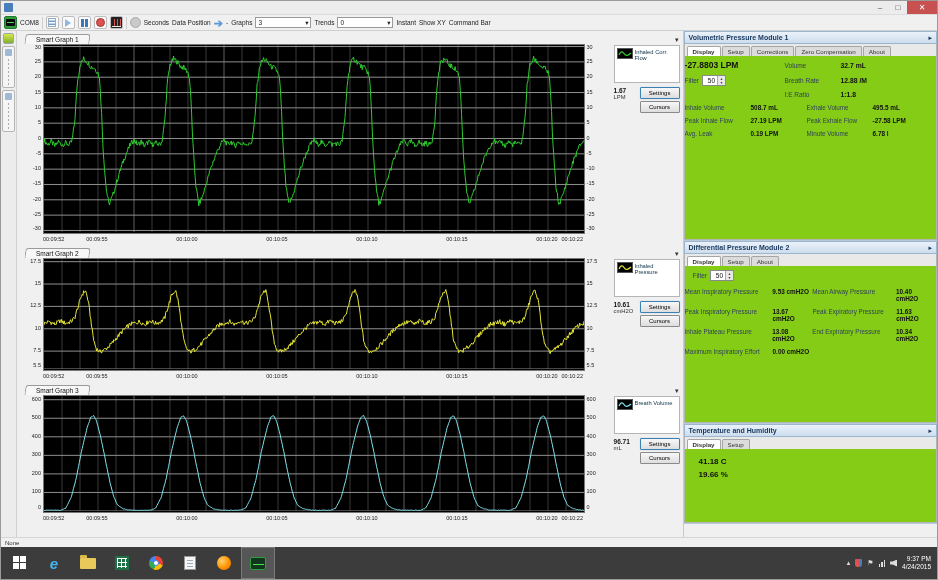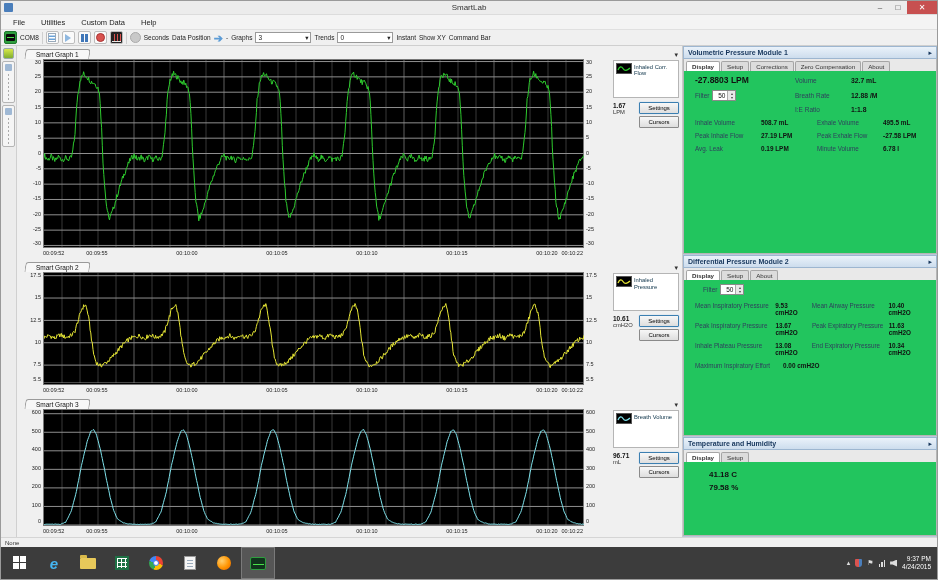--- a/index.html
+++ b/index.html
@@ -74,21 +74,21 @@
   .sbtns button.hl{border-color:#3c7fb1;box-shadow:0 0 1px #7ab8e8}
 
   
   .rp{display:flex;flex-direction:column;border-bottom:1px solid #b9c8da;min-height:0}
   .rp-head{height:13px;background:linear-gradient(#eaf2fa,#cddded);border:1px solid #9db6d0;display:flex;align-items:center;padding:0 4px}
   .rp-title{font-size:7px;font-weight:bold;color:#16365c}
   .rp-arrow{margin-left:auto;font-size:7px;color:#16365c}
   .rp-tabs{height:12px;display:flex;align-items:flex-end;background:#e9e9e9;border-left:1px solid #b5b5b5;border-right:1px solid #b5b5b5;padding-left:2px;gap:1px}
   .rtab{font-size:6.2px;padding:1px 5px;border:1px solid #a5a5a5;border-bottom:none;border-radius:2px 2px 0 0;background:#dcdcdc;color:#333}
   .rtab.active{background:#fff;font-weight:bold}
-  .rp-body{flex:1;background:#22c55e;border:1px solid #b5b5b5;border-top:none;padding:4px 11px;overflow:hidden}
+  .rp-body{flex:1;background:#84cc16;border:1px solid #b5b5b5;border-top:none;padding:4px 0;overflow:hidden}
   .bigval{font-size:8.5px;font-weight:bold}
   .p1grid{display:grid;grid-template-columns:100px 56px 1fr;row-gap:5px;align-items:center;margin-bottom:6px}
   .flabel{font-size:6.5px;color:#2f3f5c}
   .fval{font-size:6.8px;font-weight:bold}
   .filterwrap{display:flex;align-items:center;gap:3px}
   .spin{display:inline-flex;border:1px solid #8a8a8a;background:#fff;height:11px}
   .spinval{width:14px;font-size:6.5px;text-align:right;padding:1px 2px 0 0}
   .spinbtns{width:8px;border-left:1px solid #aaa;display:flex;flex-direction:column;align-items:center;justify-content:center;font-size:3.5px;color:#444;background:#e8e8e8}
   .stats .srow{display:flex;margin-bottom:6px}
   .stats .slabel{font-size:6.3px;color:#2f3f5c}
@@ -124,34 +124,27 @@
   .volico{width:7px;height:7px;background:#ddd;clip-path:polygon(0 30%,35% 30%,100% 0,100% 100%,35% 70%,0 70%)}
   .clock{text-align:right;font-size:6.5px;line-height:1.25;color:#fff}
 </style>
 </head>
 <body>
 
 <div id="app">
 
   <div class="titlebar">
     <div class="appicon"></div>
-    <div class="title">SmartLab</div>
     <div class="winbtns">
       <div class="winbtn">–</div>
       <div class="winbtn">□</div>
       <div class="winbtn close">✕</div>
     </div>
   </div>
 
-  <div class="menubar">
-      <span class="menu-item">File</span>
-      <span class="menu-item">Utilities</span>
-      <span class="menu-item">Custom Data</span>
-      <span class="menu-item">Help</span>
-    </div>
 
   <div class="toolbar">
     <div class="tbicon screen">
         <div class="scr"></div>
       </div>
     <span>COM8</span>
     <span class="tbsep"></span>
     <div class="tbicon">
         <div class="listg"></div>
       </div>
@@ -634,21 +627,21 @@
         <div class="rp-head">
           <span class="rp-title">Temperature and Humidity</span>
           <span class="rp-arrow">▸</span>
         </div>
         <div class="rp-tabs">
             <span class="rtab active">Display</span>
             <span class="rtab">Setup</span>
           </div>
         <div class="rp-body">
           <div class="p3val">41.18 C</div>
-          <div class="p3val">79.58 %</div>
+          <div class="p3val">19.66 %</div>
         </div>
       </div>
     </div>
   </div>
 
   <div class="statusbar">
     <span>None</span>
   </div>
 
   <div class="taskbar">

